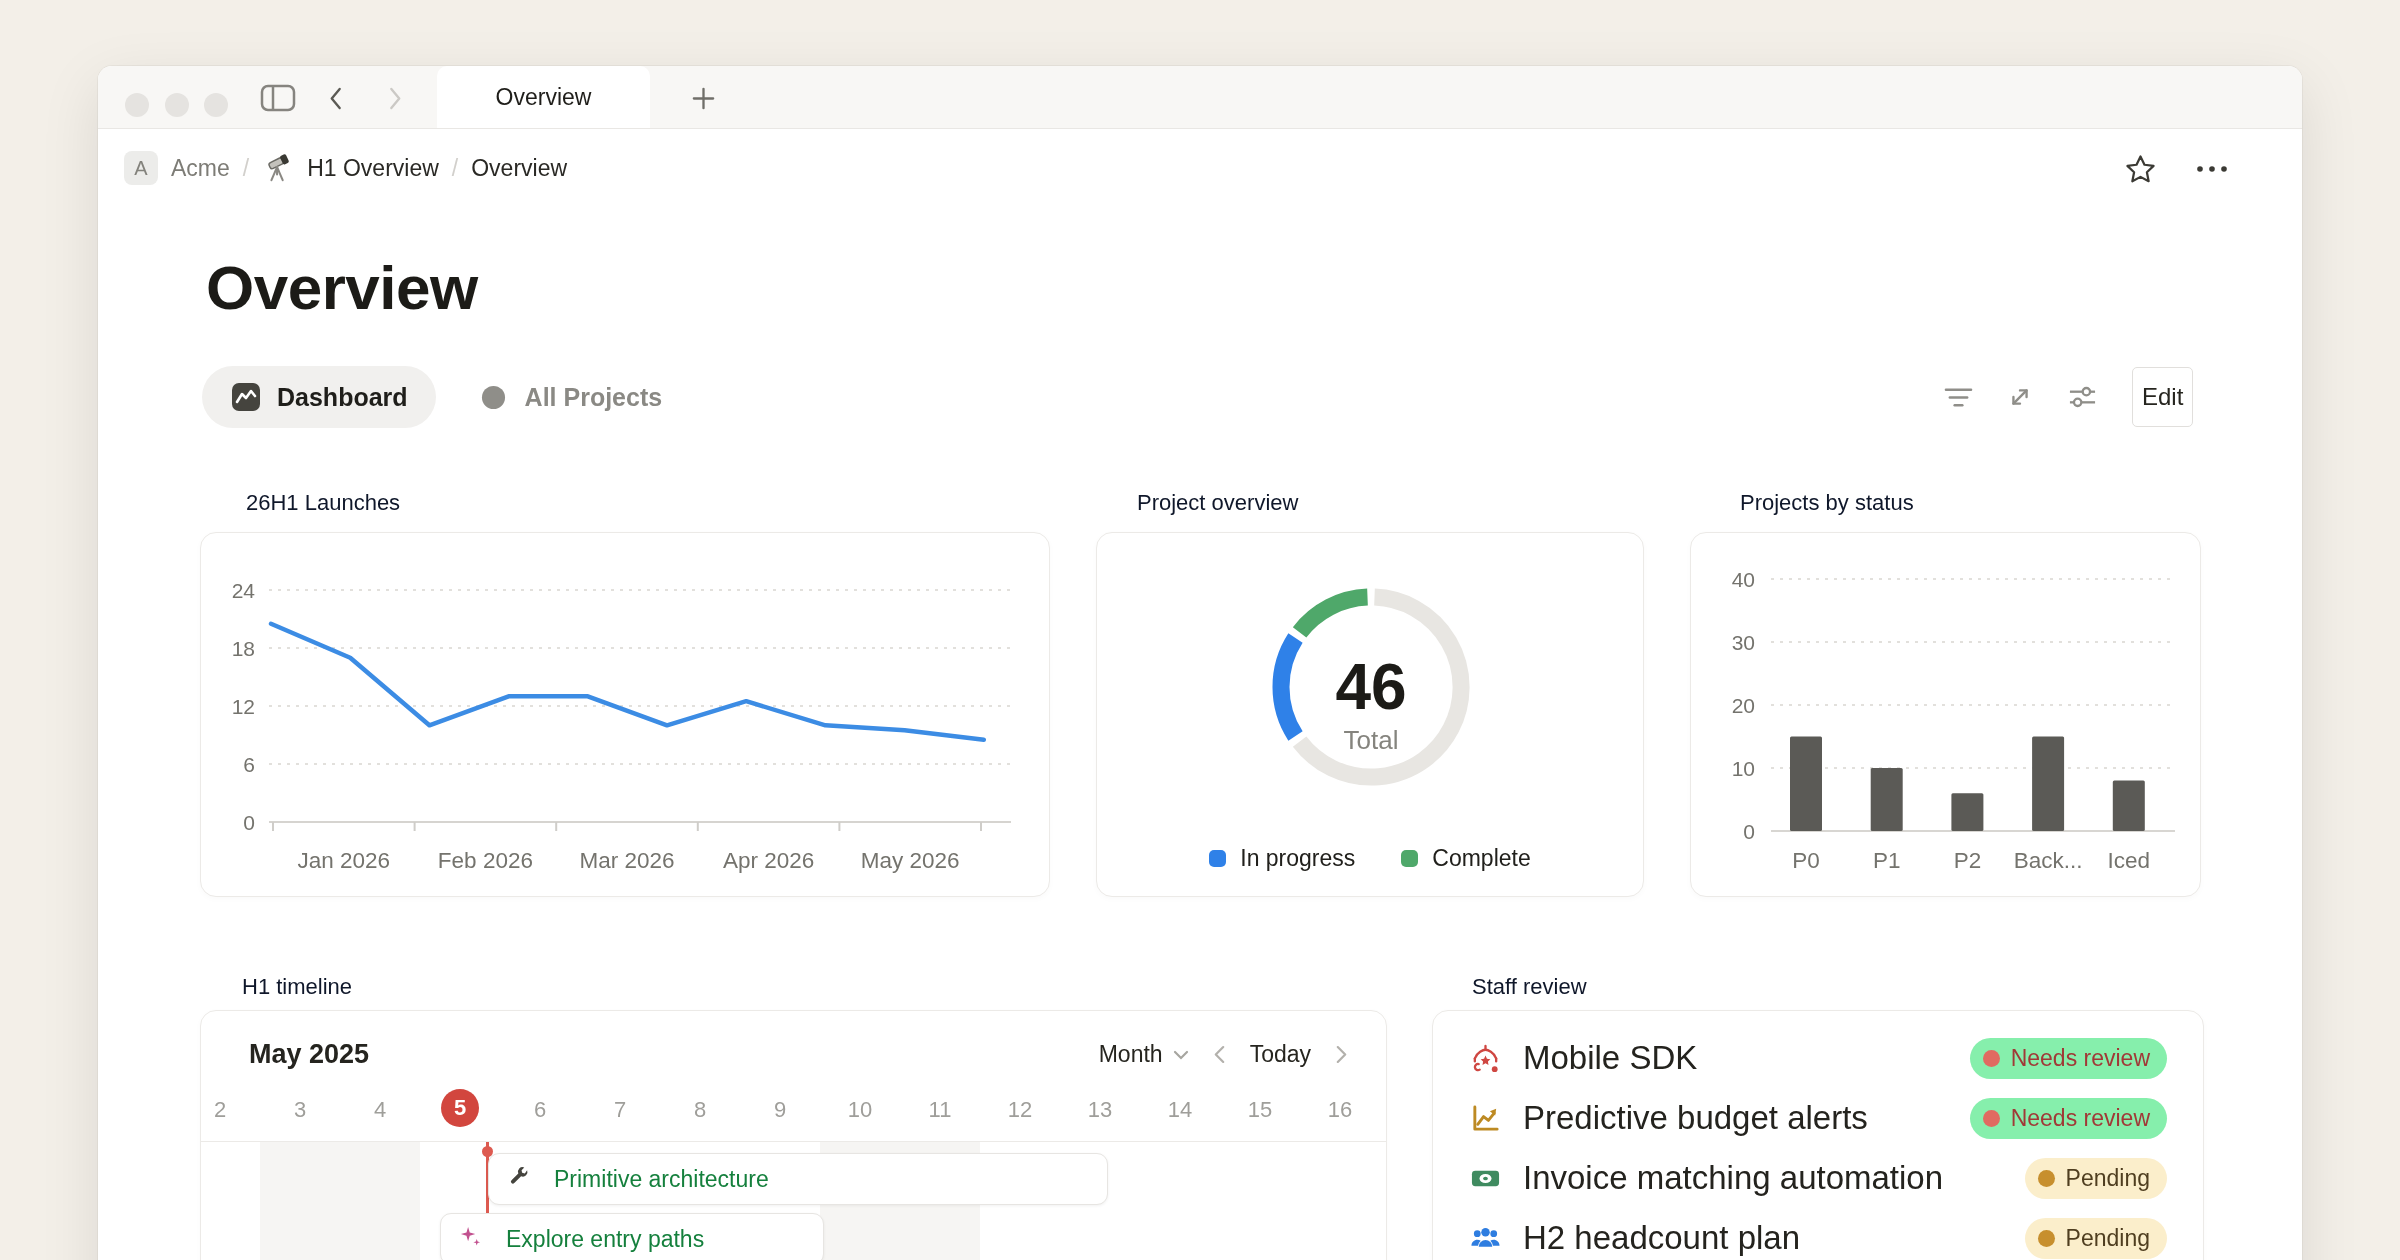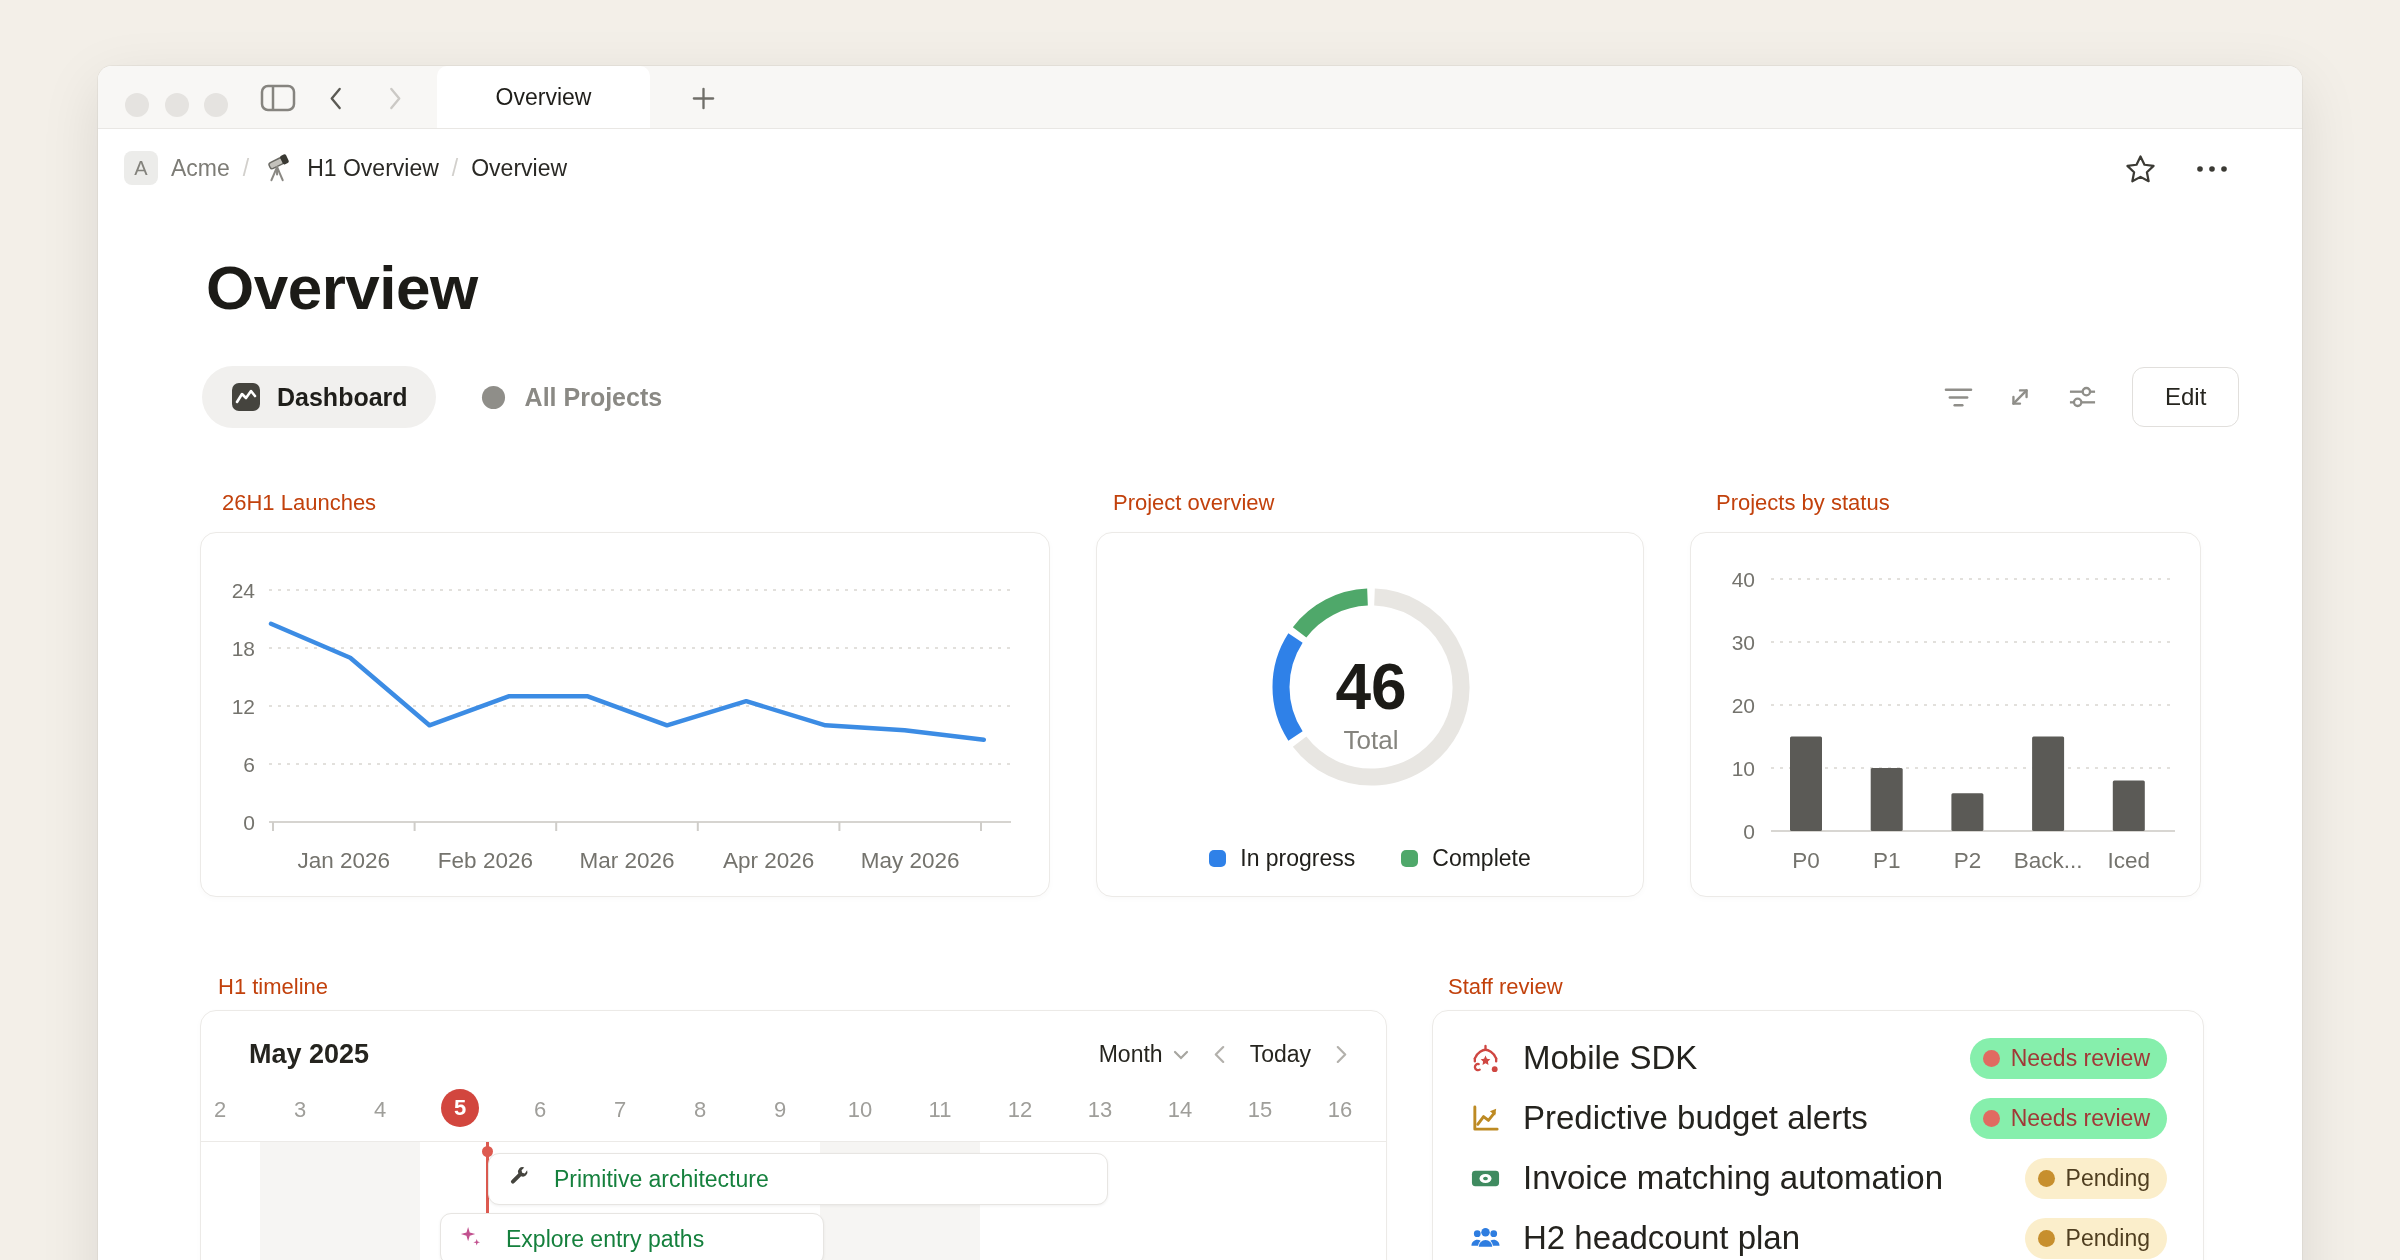--- a/index.html
+++ b/index.html
@@ -26,24 +26,24 @@
   .pg-actions{position:absolute;top:86px;display:flex;align-items:center;justify-content:center;width:40px;height:34px;}
   .act-star{left:2022px}.act-more{left:2094px}
   
   .page-title{position:absolute;left:108px;top:186px;font-size:62px;font-weight:700;color:#1c1b17;letter-spacing:-.5px;}
   .viewtabs{position:absolute;left:104px;top:300px;height:62px;display:flex;align-items:center;gap:42px;}
   .vtab{display:flex;align-items:center;gap:15px;font-size:25px;font-weight:700;cursor:default;}
   .vtab.active{background:#f1f0ee;border-radius:31px;height:62px;padding:0 28px;color:#1f1e1a;}
   .vtab.inactive{color:#8a8984;}
   .tools{position:absolute;top:300px;left:1840px;height:62px;display:flex;align-items:center;gap:22px;}
   .tool-btn{width:40px;height:40px;display:flex;align-items:center;justify-content:center;}
-  .edit-btn{height:58px;padding:0 32px;border:1px solid #e1dfdc;border-radius:12px;background:#fff;
+  .edit-btn{height:58px;padding:0 9px;border:1px solid #e1dfdc;border-radius:5px;background:#fff;
             font-size:24px;color:#26251f;display:flex;align-items:center;margin-left:8px;}
   
-  .sec-title{position:absolute;font-size:22px;color:#c2410c;}
+  .sec-title{position:absolute;font-size:22px;color:#0f172a;margin-left:24px;}
   .card{position:absolute;background:#fff;border:1px solid #eceae7;border-radius:16px;
         box-shadow:0 2px 6px rgba(0,0,0,.025);}
   #card-line{left:102px;top:466px;width:848px;height:363px;}
   #card-donut{left:998px;top:466px;width:546px;height:363px;}
   #card-bar{left:1592px;top:466px;width:509px;height:363px;}
   .legend{position:absolute;left:0;right:0;bottom:24px;display:flex;justify-content:center;gap:46px;}
   .legend-item{display:flex;align-items:center;gap:14px;font-size:23px;color:#21201c;}
   .legend-chip{width:17px;height:17px;border-radius:5px;}
   
   #card-timeline{left:102px;top:944px;width:1185px;height:356px;overflow:hidden;}

